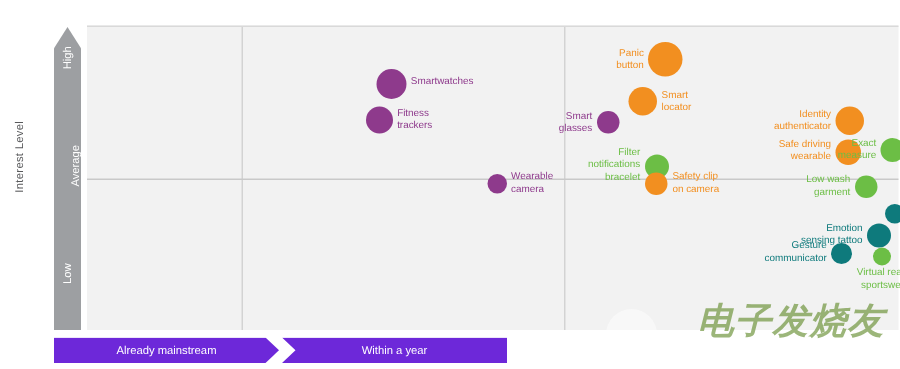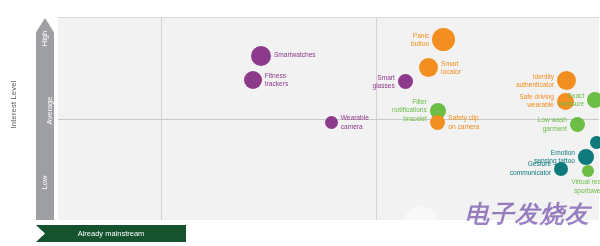--- a/index.html
+++ b/index.html
@@ -113,21 +113,21 @@
     position: absolute;
     left: 36px;
     top: 225px;
     height: 17px;
     width: 563px;
     display: flex;
   }
   .x-seg {
     position: relative;
     height: 17px;
-    background: #14532d;
+    background: #6d28d9;
     color: #ffffff;
     font-size: 7.5px;
     display: flex;
     align-items: center;
     justify-content: center;
     margin-right: 2px;
     clip-path: polygon(0 0, calc(100% - 9px) 0, 100% 50%, calc(100% - 9px) 100%, 0 100%, 9px 50%);
     white-space: nowrap;
     text-align: right;
   }
@@ -156,21 +156,21 @@
     font-size: 12.5px;
     color: #ffffff;
     font-family: Liberation Sans, sans-serif;
     letter-spacing: .2px;
   }
   #watermark-cjk {
     position: absolute;
     right: 6px;
     bottom: 16px;
     font-size: 24px;
-    color: #4c1d95;
+    color: #4d7c0f;
     font-family: "DejaVu Sans", sans-serif;
     font-style: italic;
     font-weight: bold;
     letter-spacing: 1px;
   }
   #watermark-logo {
     position: absolute;
     right: 158px;
     bottom: 6px;
     width: 34px;
@@ -242,20 +242,21 @@
 sensing tattoo</div>
         <div class="plabel teal r" style="right: 47.87px; top: 142.426px; width: 72px;">Gesture
 communicator</div>
         <div class="plabel green l" style="left: 504.18px; top: 160.468px; width: 56px; text-align: center;">Virtual reality
 sportswear</div>
       </div>
   </div>
 
   <div id="x-axis">
     <div class="x-seg" style="flex:0 0 150px">Already mainstream</div>
+    <div class="x-seg" style="flex:0 0 150px">Within a year</div>
   </div>
 
   <div id="watermark">
     <div id="watermark-logo"></div>
     <div id="watermark-cjk">电子发烧友</div>
     <div id="watermark-text">www.elecfans.com</div>
   </div>
 
 </div>
 

